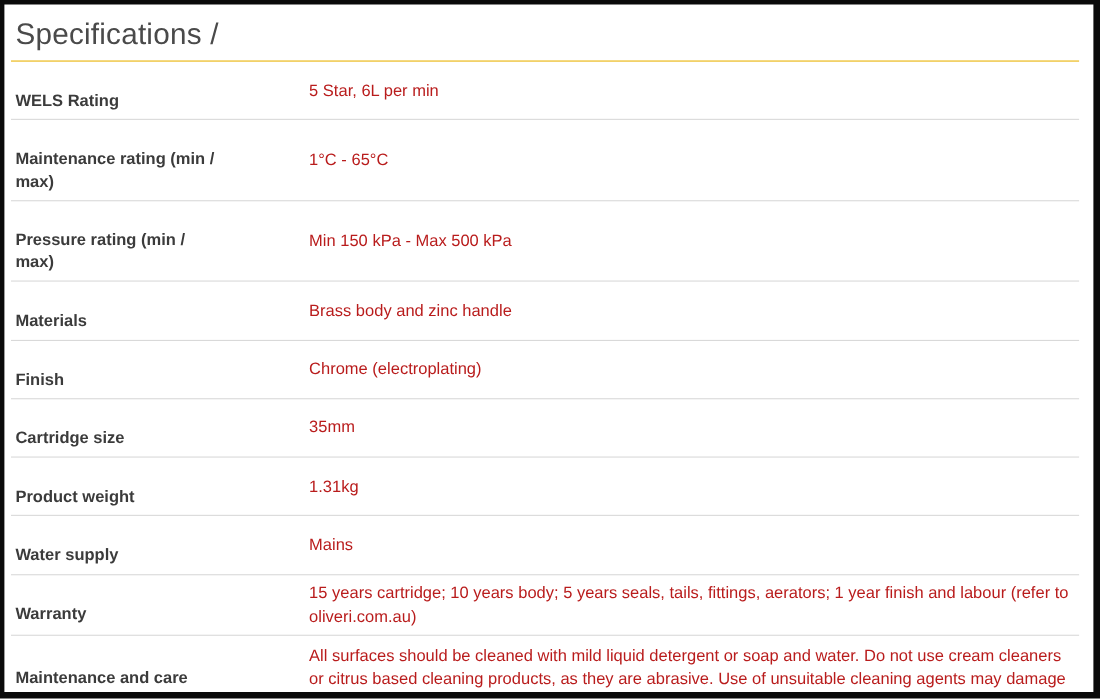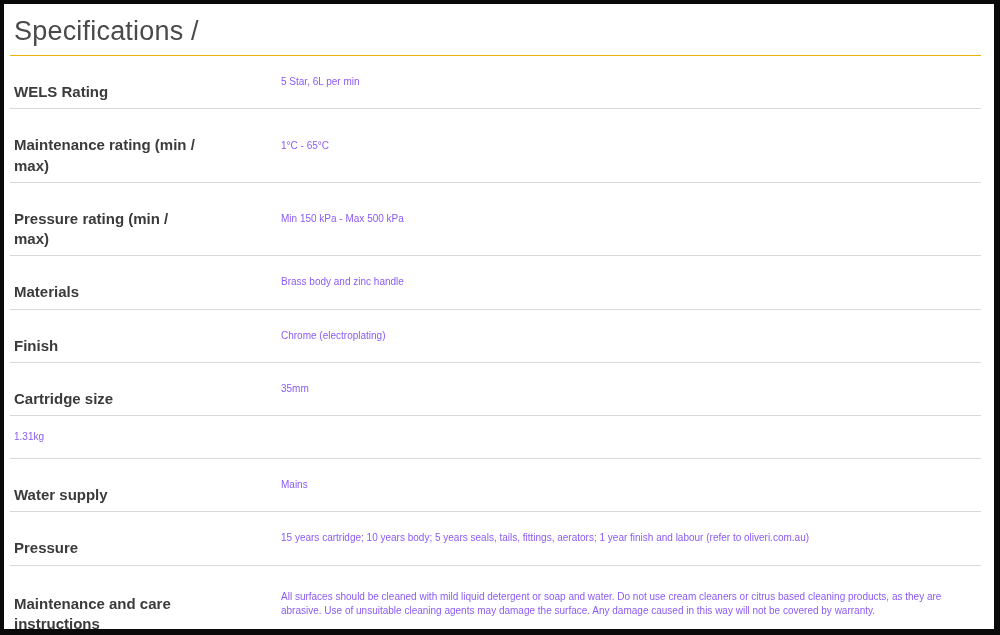--- a/index.html
+++ b/index.html
@@ -52,23 +52,23 @@
     color: #3b3b3b;
     line-height: 1.35;
     margin-top: 20px;
   }
   .spec-label .label-inner {
     display: inline-block;
     max-width: 188px;
   }
   .spec-value {
     flex: 1 1 auto;
-    font-size: 10px;
+    font-size: 15px;
     font-weight: 400;
-    color: #8b5cf6;
+    color: #b91c1c;
     line-height: 1.4;
     padding-right: 8px;
   }
 </style>
 </head>
 <body>
 
 <div class="content">
 
   <div class="title-block">
@@ -102,30 +102,31 @@
       <div class="spec-value">Chrome (electroplating)</div>
     </div>
 
     <div class="spec-row">
       <div class="spec-label"><span class="label-inner">Cartridge size</span></div>
       <div class="spec-value">35mm</div>
     </div>
 
 
     <div class="spec-row">
+      <div class="spec-label"><span class="label-inner">Product weight</span></div>
       <div class="spec-value">1.31kg</div>
     </div>
 
     <div class="spec-row">
       <div class="spec-label"><span class="label-inner">Water supply</span></div>
       <div class="spec-value">Mains</div>
     </div>
 
     <div class="spec-row">
-      <div class="spec-label"><span class="label-inner">Pressure</span></div>
+      <div class="spec-label"><span class="label-inner">Warranty</span></div>
       <div class="spec-value">15 years cartridge; 10 years body; 5 years seals, tails, fittings, aerators; 1 year finish and labour (refer to oliveri.com.au)</div>
     </div>
 
     <div class="spec-row top">
       <div class="spec-label"><span class="label-inner">Maintenance and care instructions</span></div>
       <div class="spec-value">All surfaces should be cleaned with mild liquid detergent or soap and water. Do not use cream cleaners or citrus based cleaning products, as they are abrasive. Use of unsuitable cleaning agents may damage the surface. Any damage caused in this way will not be covered by warranty.</div>
     </div>
 
   </div>
 </div>

